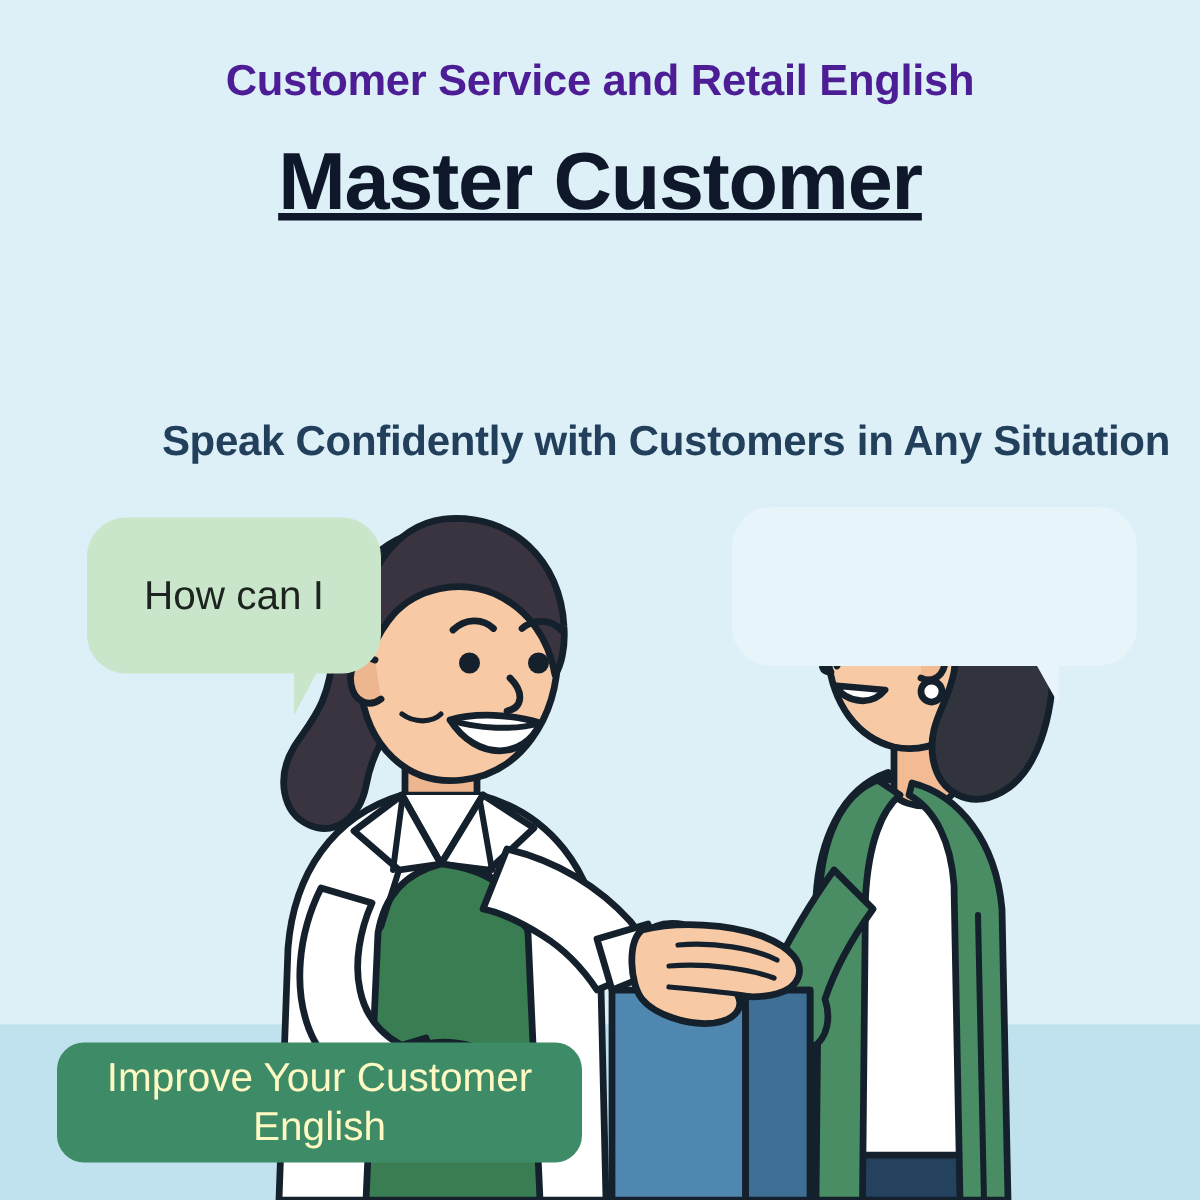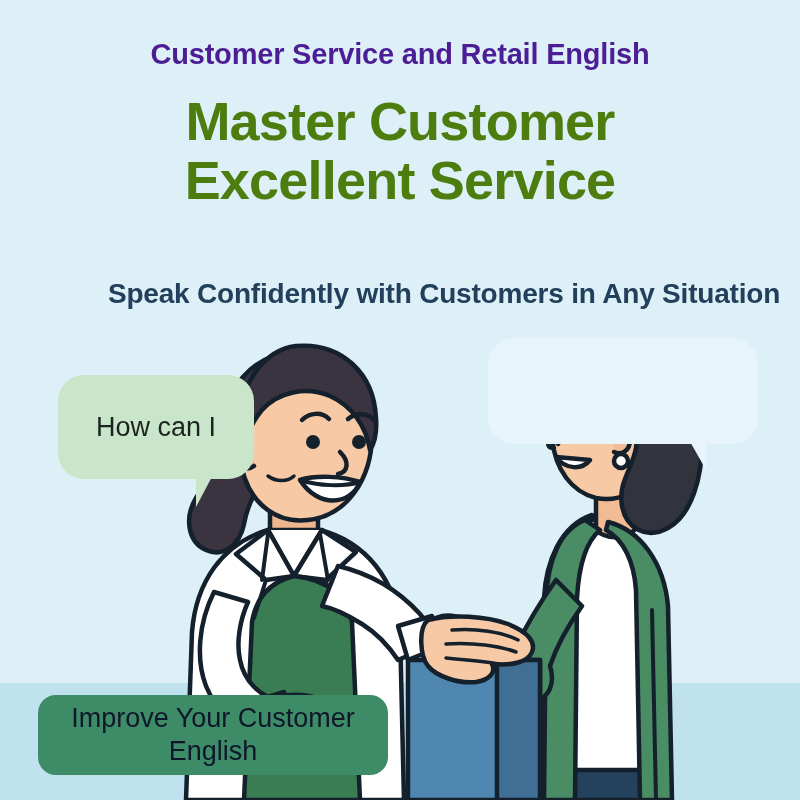--- a/index.html
+++ b/index.html
@@ -22,37 +22,38 @@
     position:absolute;left:0;top:683px;width:800px;height:117px;
     background:#bfe2ee;
   }
   
   .eyebrow{
     position:absolute;left:0;top:38px;width:800px;text-align:center;
     font-size:29px;font-weight:bold;color:#4c1d95;letter-spacing:-0.2px;
   }
   .headline{
     position:absolute;left:40px;top:92px;width:720px;text-align:center;
-    font-size:54px;font-weight:bold;line-height:59px;color:#4d7c0f;
+    font-size:54px;font-weight:bold;line-height:59px;color:#0f172a;
     letter-spacing:-0.8px;
+    text-decoration:underline;
   }
   .subhead{
     position:absolute;left:0;top:278px;width:800px;text-align:center;
     font-size:28px;font-weight:600;color:#22405b;letter-spacing:-0.2px;margin-left:44px;
   }
   
   .bubble{
     position:absolute;border-radius:26px;
     display:flex;align-items:center;justify-content:center;
     text-align:center;box-sizing:border-box;
   }
   .bubble-left{
     left:58px;top:345px;width:196px;height:104px;
     background:#c9e6cb;color:#1d2420;
-    font-size:27px;line-height:33px;padding:6px 14px;margin-top:30px;
+    font-size:27px;line-height:33px;padding:6px 14px;
   }
   .bubble-left .tail{
     position:absolute;left:138px;top:98px;width:0;height:0;
     border-left:18px solid #c9e6cb;
     border-bottom:34px solid transparent;
     border-right:10px solid transparent;
   }
   .bubble-right{
     left:488px;top:338px;width:270px;height:106px;
     background:#e7f4fa;color:#1d2428;
@@ -62,21 +63,21 @@
     position:absolute;left:190px;top:100px;width:0;height:0;
     border-right:18px solid #e7f4fa;
     border-bottom:32px solid transparent;
     border-left:10px solid transparent;
   }
   
   .badge{
     position:absolute;left:38px;top:695px;width:350px;height:80px;
     background:#3d8c67;border-radius:18px;
     display:flex;align-items:center;justify-content:center;
-    text-align:center;color:#0f172a;font-size:27px;line-height:33px;
+    text-align:center;color:#fef9c3;font-size:27px;line-height:33px;
     box-sizing:border-box;padding:4px 16px;
   }
   
   .art{position:absolute;left:0;top:330px;width:800px;height:470px;}
 </style>
 </head>
 <body>
 
 <div id="poster">
 
@@ -263,21 +264,20 @@
         <path d="M296 390 C 312 390 326 394 336 400" stroke-width="3.5"></path>
       </g>
 
     </g>
   </svg>
 
   <div class="eyebrow">Customer Service and Retail English</div>
 
   <div class="headline">
     <div>Master Customer</div>
-    <div>Excellent Service</div>
   </div>
 
   <div class="subhead">Speak Confidently with Customers in Any Situation</div>
 
   <div class="bubble bubble-left">
     <div>
       <div>How can I</div>
     </div>
     <div class="tail"></div>
   </div>

